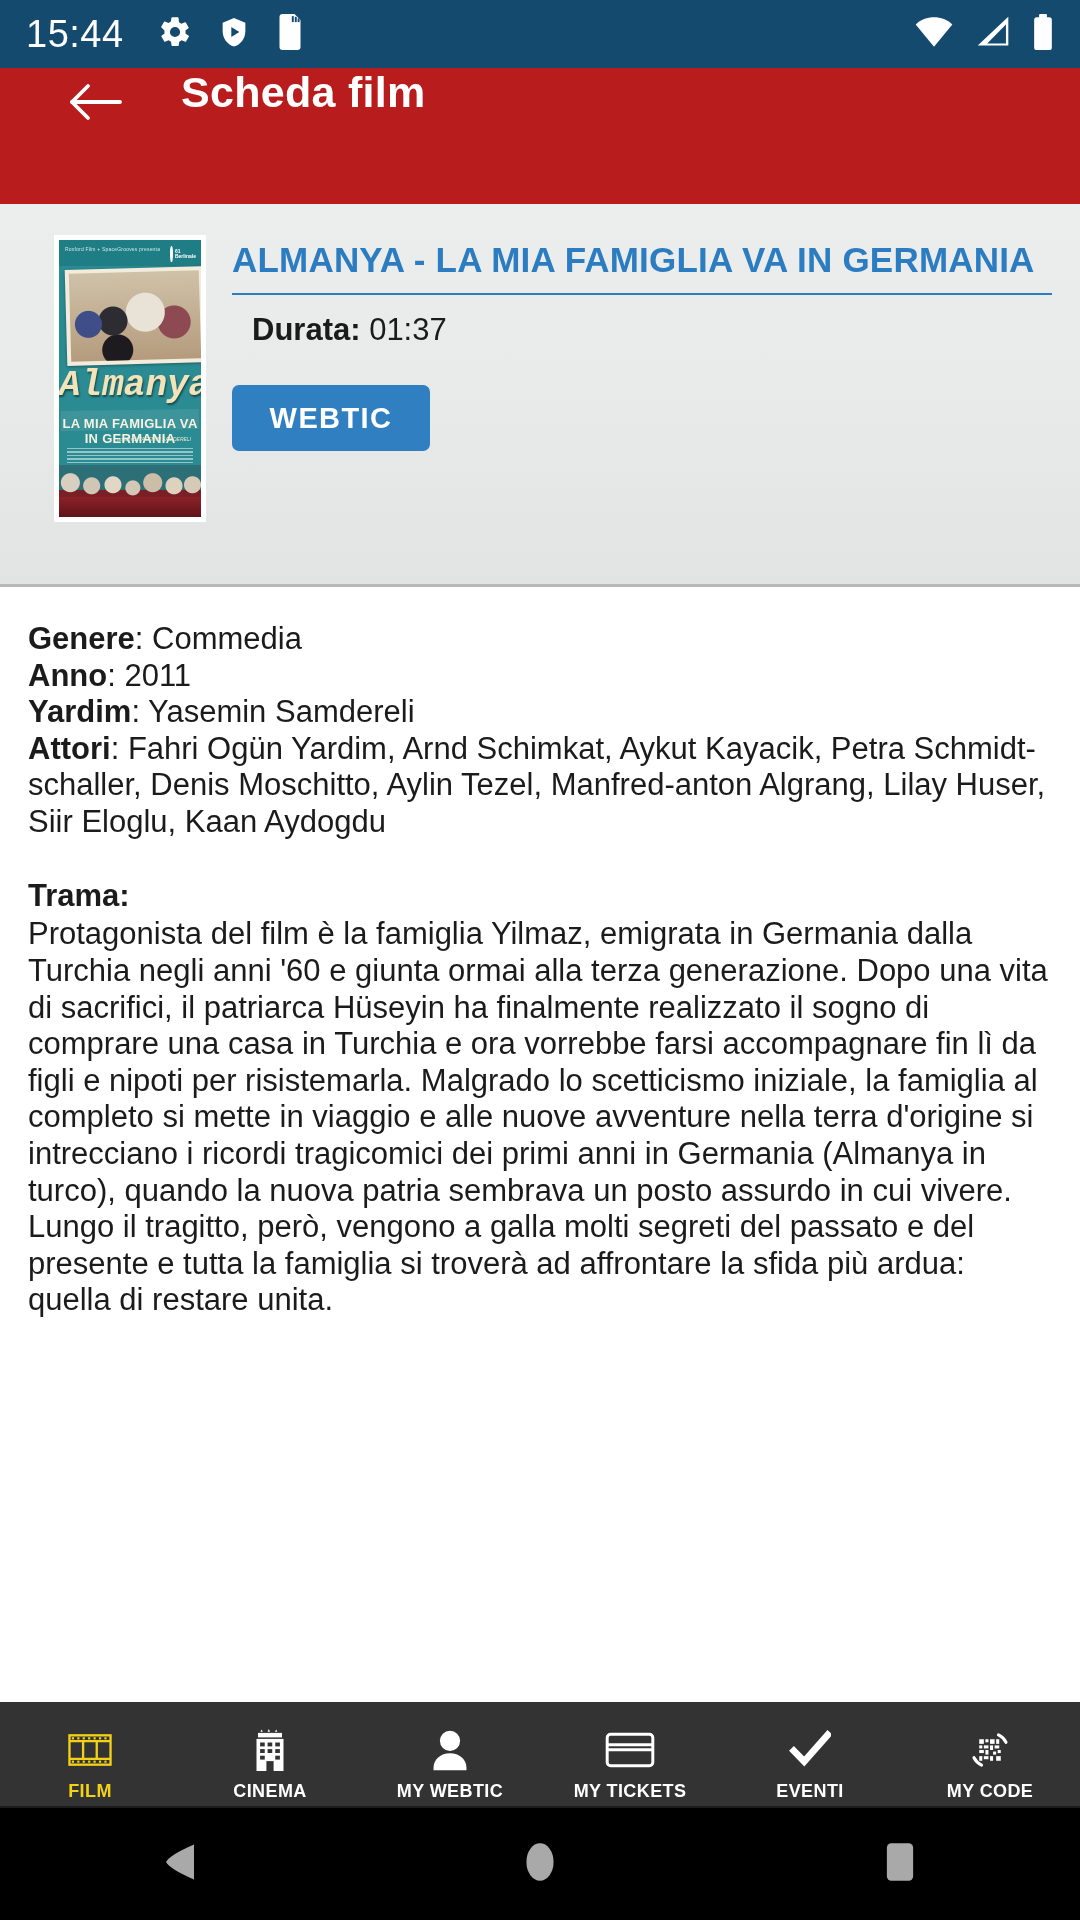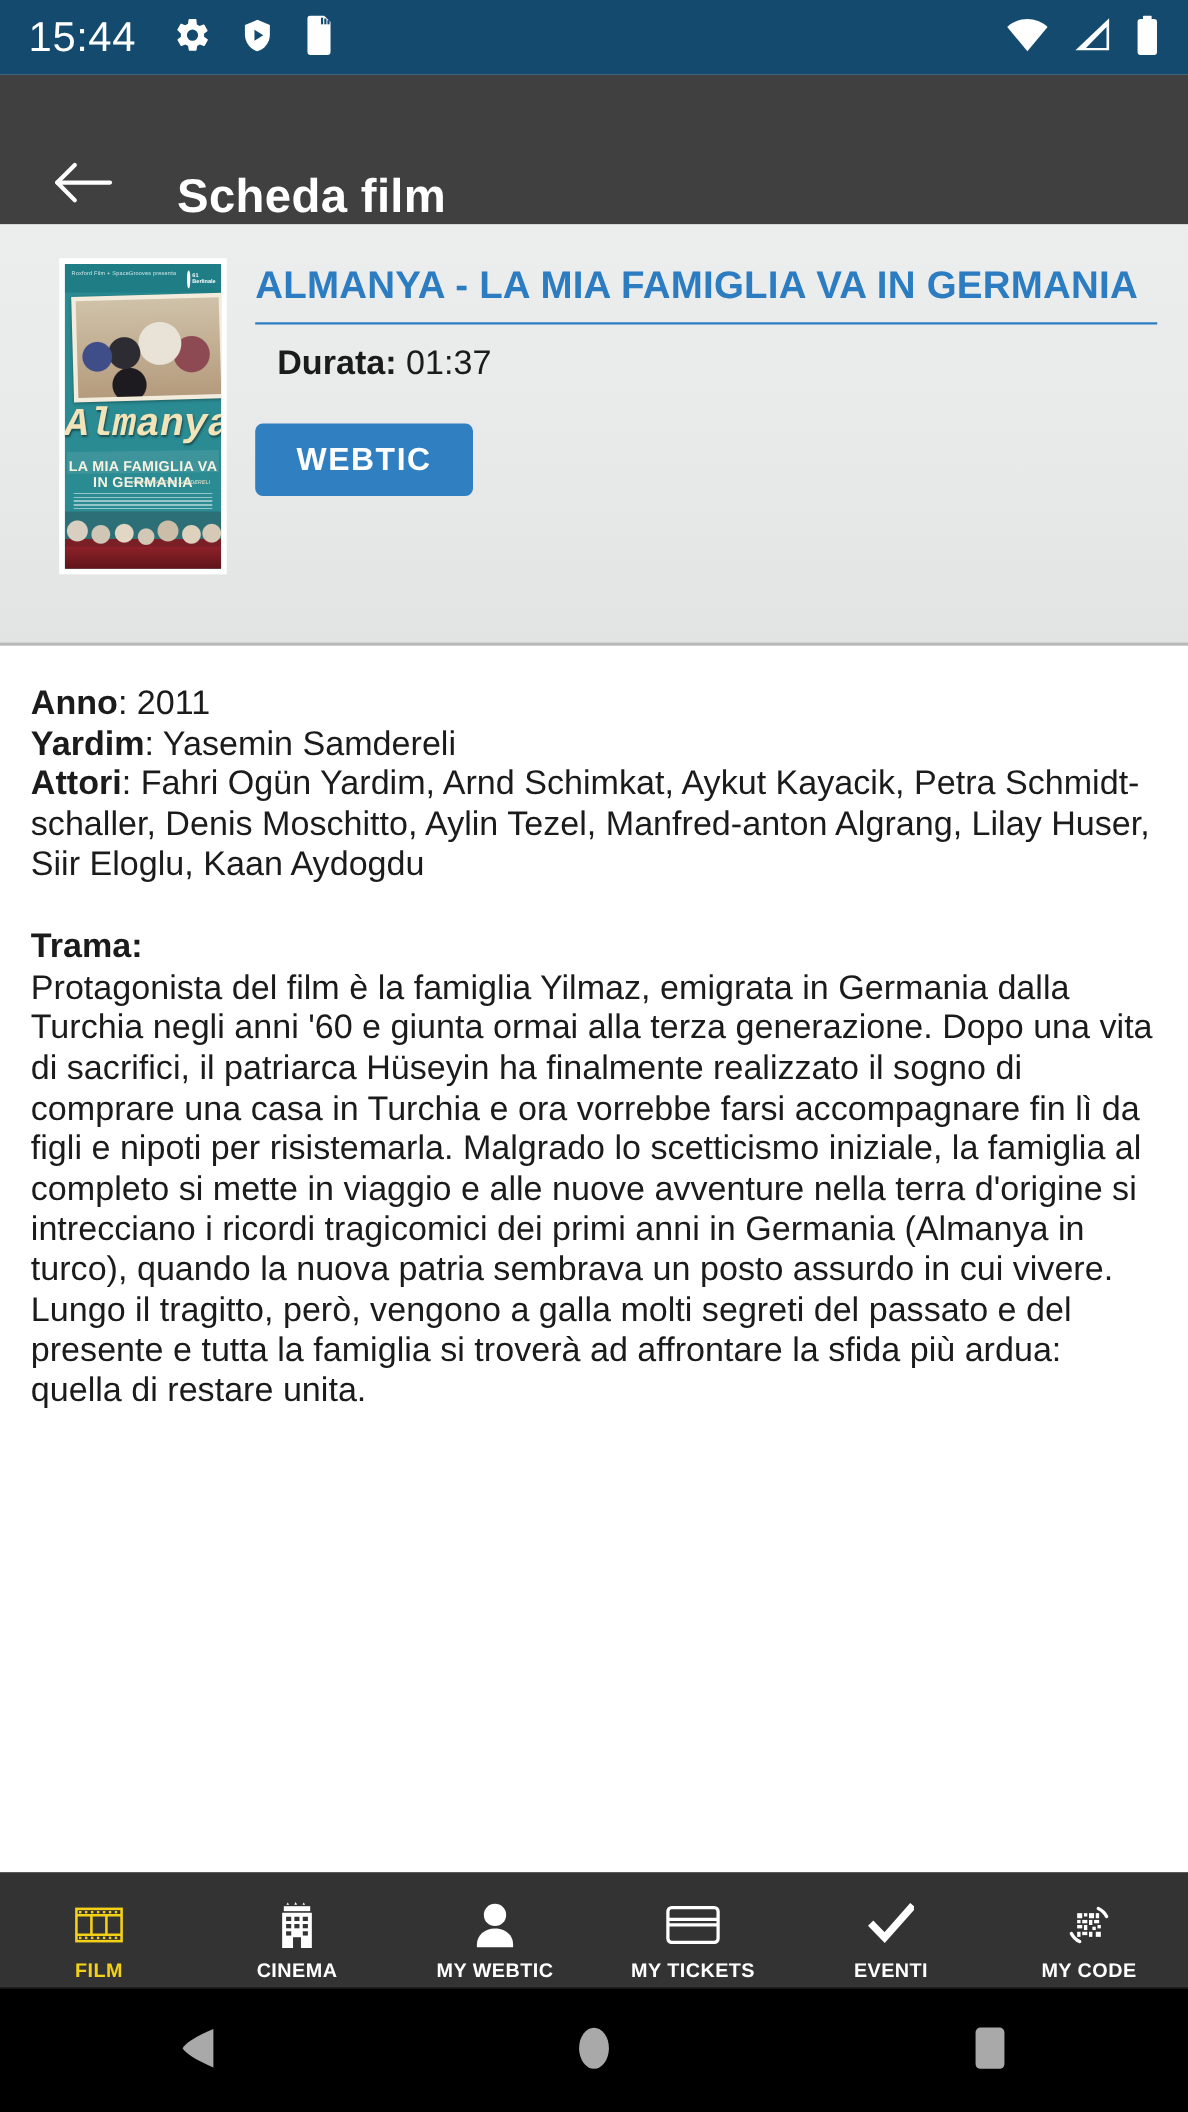--- a/index.html
+++ b/index.html
@@ -17,22 +17,22 @@
     display:flex; align-items:center; padding:0 26px;
     color:#ffffff;
   }
   .status-time { font-size:38px; letter-spacing:.5px; font-weight:400; }
   .status-left-icons { display:flex; align-items:center; gap:26px; margin-left:34px; }
   .status-right { margin-left:auto; display:flex; align-items:center; gap:20px; }
   .sicon { display:block; }
 
   
   .appbar {
-    height:136px; background:#404040; flex:0 0 136px;
-    display:flex; align-items:flex-end; padding:0 40px;
+    height:136px; background:#b91c1c; flex:0 0 136px;
+    display:flex; align-items:flex-start; padding:0 60px;
   }
   .back-btn {
     width:72px; height:72px; display:flex; align-items:center; justify-content:center;
     cursor:pointer; flex:0 0 72px;
   }
   .appbar-title {
     color:#ffffff; font-size:43px; font-weight:bold; margin-left:49px;
     letter-spacing:.3px;
   }
 
@@ -264,20 +264,23 @@
       <div class="durata">
         <b>Durata:</b>
         <span>01:37</span>
       </div>
       <button class="orari-btn">WEBTIC</button>
     </div>
   </div>
 
   <div class="detail">
     <div class="meta-block">
+      <div class="meta-line">
+        <b>Genere</b><span>: Commedia</span>
+      </div>
       <div class="meta-line">
         <b>Anno</b><span>: 2011</span>
       </div>
       <div class="meta-line">
         <b>Yardim</b><span>: Yasemin Samdereli</span>
       </div>
       <div class="meta-line">
         <b>Attori</b><span>: Fahri Ogün Yardim, Arnd Schimkat, Aykut Kayacik, Petra Schmidt-schaller, Denis Moschitto, Aylin Tezel, Manfred-anton Algrang, Lilay Huser, Siir Eloglu, Kaan Aydogdu</span>
       </div>
     </div>

